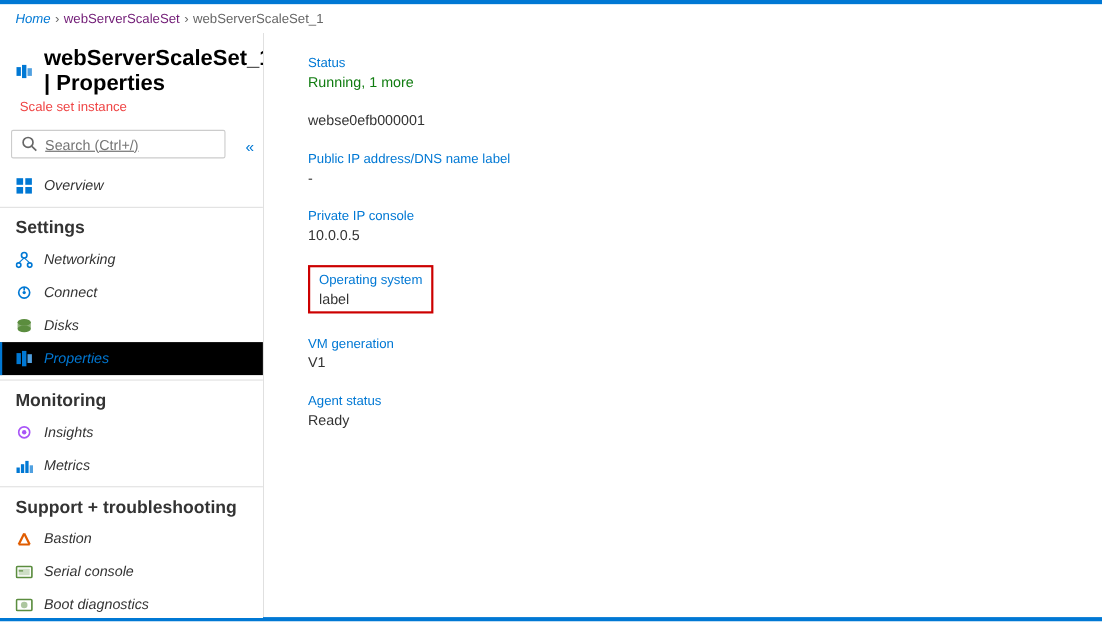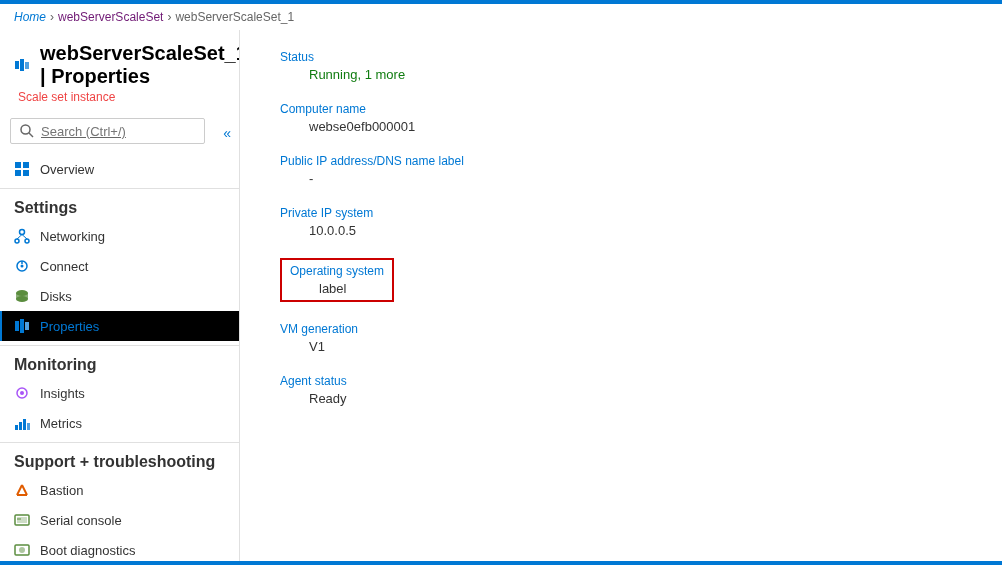--- a/index.html
+++ b/index.html
@@ -95,26 +95,26 @@
       cursor: pointer;
       color: #0078d4;
       font-size: 14px;
       display: flex;
       align-items: center;
     }
 
     
     .nav-item {
       display: flex;
-      align-items: center;
       padding: 7px 14px;
       cursor: pointer;
       gap: 10px;
       color: #333;
       font-size: 13px;
+      font-style: italic;
     }
     .nav-item.active {
       background: #000000;
       border-left: 2px solid #0078d4;
       padding-left: 12px;
     }
     .nav-item.active .nav-label { color: #0078d4; font-weight: 500; }
 
     .nav-section-label {
       padding: 10px 14px 4px;
@@ -136,21 +136,20 @@
       margin-bottom: 20px;
     }
     .property-label {
       font-size: 12px;
       color: #0078d4;
       margin-bottom: 3px;
     }
     .property-value {
       font-size: 13px;
       color: #333;
-      margin-left: 29px;
     }
     .property-value.status-running {
       color: #107c10;
     }
 
     .os-box {
       border: 2px solid #cc0000;
       display: inline-block;
       padding: 4px 8px;
     }
@@ -311,31 +310,30 @@
   </div>
 
   <div class="content-area">
 
     <div class="property-row">
       <div class="property-label">Status</div>
       <div class="property-value status-running">Running, 1 more</div>
     </div>
 
     <div class="property-row">
-      <div class="property-label">Computer name</div>
       <div class="property-value">webse0efb000001</div>
     </div>
 
     <div class="property-row">
       <div class="property-label">Public IP address/DNS name label</div>
       <div class="property-value">-</div>
     </div>
 
     <div class="property-row">
-      <div class="property-label">Private IP system</div>
+      <div class="property-label">Private IP console</div>
       <div class="property-value">10.0.0.5</div>
     </div>
 
     <div class="property-row">
       <div class="os-box">
         <div class="property-label">Operating system</div>
         <div class="property-value">label</div>
       </div>
     </div>
 

